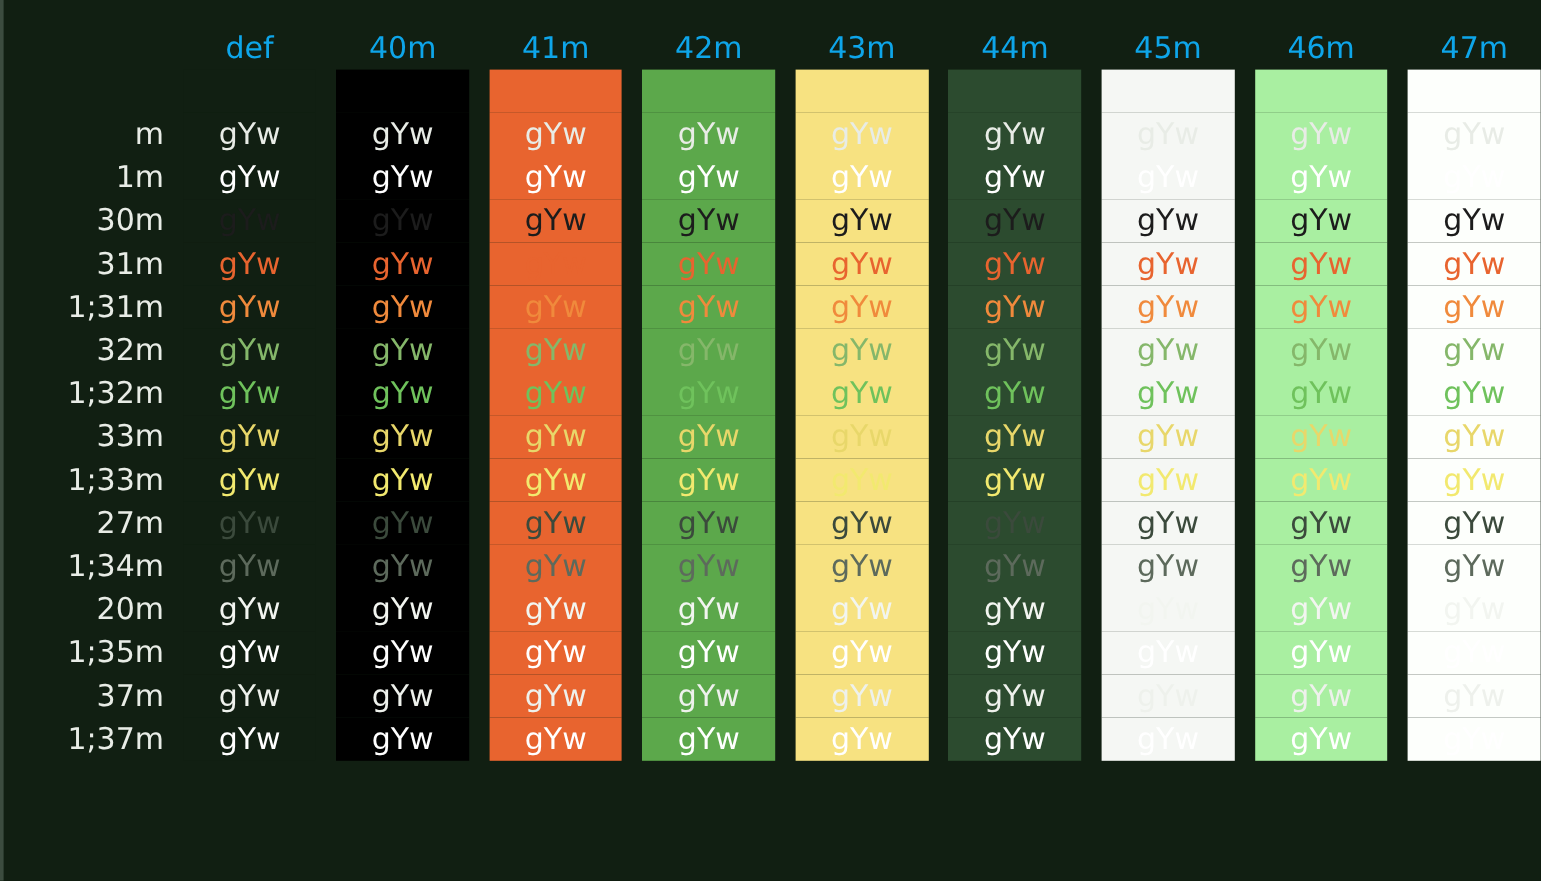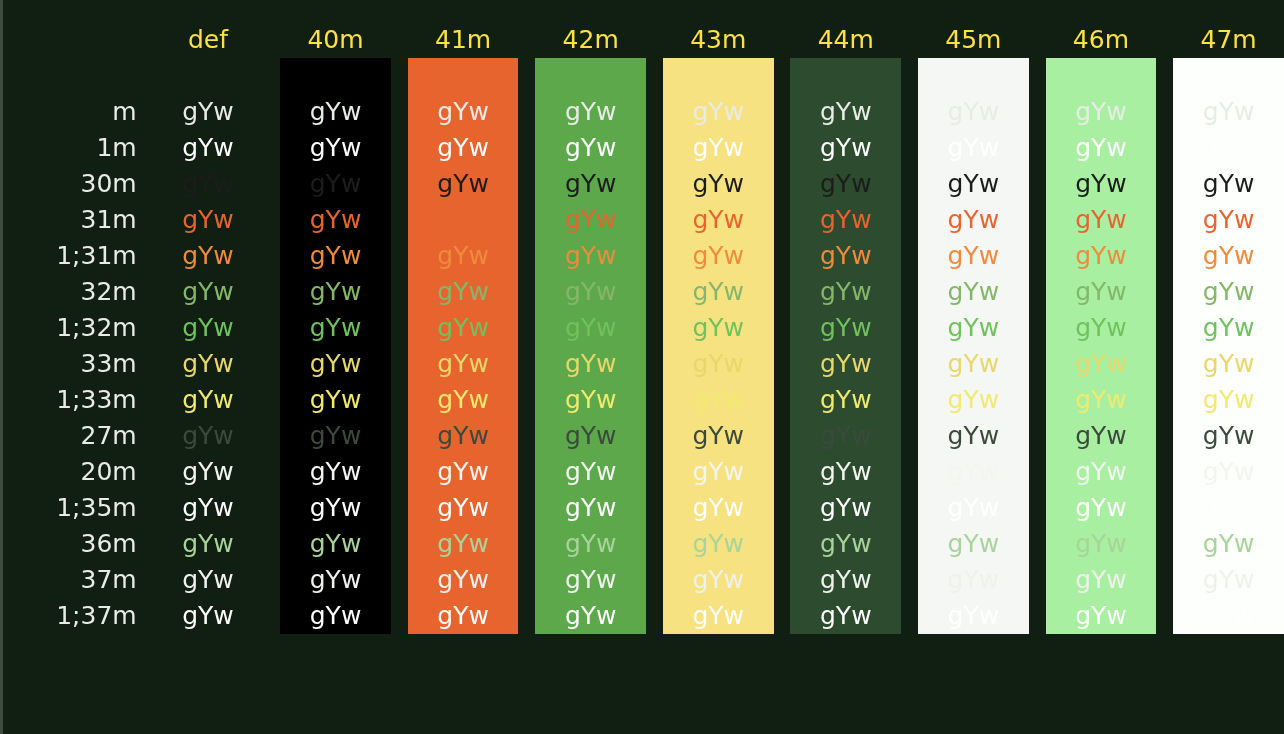--- a/index.html
+++ b/index.html
@@ -47,21 +47,21 @@
   .rowlabel {
     width: 134px;
     text-align: right;
     color: #e8ece6;
     padding-right: 16px !important;
     font-size: 25px;
   }
   .corner { width: 134px; }
   
   .colhead {
-    color: #fde047;
+    color: #0ea5e9;
     text-align: center;
     font-size: 25px;
     height: 44px;
     line-height: 44px;
   }
   
   td.cell {
     text-align: center;
     width: 111px;
     font-size: 25px;
@@ -315,20 +315,40 @@
           <td class="spacer"></td>
           <td class="cell" style="background: rgb(44, 75, 47); color: rgb(59, 74, 60);">gYw</td>
           <td class="spacer"></td>
           <td class="cell" style="background: rgb(245, 247, 244); color: rgb(59, 74, 60);">gYw</td>
           <td class="spacer"></td>
           <td class="cell" style="background: rgb(169, 239, 161); color: rgb(59, 74, 60);">gYw</td>
           <td class="spacer"></td>
           <td class="cell" style="background: rgb(253, 255, 252); color: rgb(59, 74, 60);">gYw</td>
         </tr>
         <tr>
+          <td class="rowlabel">1;34m</td>
+          <td class="cell bold" style="background: rgb(17, 31, 18); color: rgb(93, 106, 92);">gYw</td>
+          <td class="spacer"></td>
+          <td class="cell bold" style="background: rgb(0, 0, 0); color: rgb(93, 106, 92);">gYw</td>
+          <td class="spacer"></td>
+          <td class="cell bold" style="background: rgb(232, 100, 47); color: rgb(93, 106, 92);">gYw</td>
+          <td class="spacer"></td>
+          <td class="cell bold" style="background: rgb(92, 168, 75); color: rgb(93, 106, 92);">gYw</td>
+          <td class="spacer"></td>
+          <td class="cell bold" style="background: rgb(247, 226, 129); color: rgb(93, 106, 92);">gYw</td>
+          <td class="spacer"></td>
+          <td class="cell bold" style="background: rgb(44, 75, 47); color: rgb(93, 106, 92);">gYw</td>
+          <td class="spacer"></td>
+          <td class="cell bold" style="background: rgb(245, 247, 244); color: rgb(93, 106, 92);">gYw</td>
+          <td class="spacer"></td>
+          <td class="cell bold" style="background: rgb(169, 239, 161); color: rgb(93, 106, 92);">gYw</td>
+          <td class="spacer"></td>
+          <td class="cell bold" style="background: rgb(253, 255, 252); color: rgb(93, 106, 92);">gYw</td>
+        </tr>
+        <tr>
           <td class="rowlabel">20m</td>
           <td class="cell" style="background: rgb(17, 31, 18); color: rgb(242, 245, 240);">gYw</td>
           <td class="spacer"></td>
           <td class="cell" style="background: rgb(0, 0, 0); color: rgb(242, 245, 240);">gYw</td>
           <td class="spacer"></td>
           <td class="cell" style="background: rgb(232, 100, 47); color: rgb(242, 245, 240);">gYw</td>
           <td class="spacer"></td>
           <td class="cell" style="background: rgb(92, 168, 75); color: rgb(242, 245, 240);">gYw</td>
           <td class="spacer"></td>
           <td class="cell" style="background: rgb(247, 226, 129); color: rgb(242, 245, 240);">gYw</td>
@@ -353,40 +373,20 @@
           <td class="spacer"></td>
           <td class="cell bold" style="background: rgb(247, 226, 129); color: rgb(255, 255, 255);">gYw</td>
           <td class="spacer"></td>
           <td class="cell bold" style="background: rgb(44, 75, 47); color: rgb(255, 255, 255);">gYw</td>
           <td class="spacer"></td>
           <td class="cell bold" style="background: rgb(245, 247, 244); color: rgb(255, 255, 255);">gYw</td>
           <td class="spacer"></td>
           <td class="cell bold" style="background: rgb(169, 239, 161); color: rgb(255, 255, 255);">gYw</td>
           <td class="spacer"></td>
           <td class="cell bold" style="background: rgb(253, 255, 252); color: rgb(255, 255, 255);">gYw</td>
-        </tr>
-        <tr>
-          <td class="rowlabel">36m</td>
-          <td class="cell" style="background: rgb(17, 31, 18); color: rgb(168, 212, 154);">gYw</td>
-          <td class="spacer"></td>
-          <td class="cell" style="background: rgb(0, 0, 0); color: rgb(168, 212, 154);">gYw</td>
-          <td class="spacer"></td>
-          <td class="cell" style="background: rgb(232, 100, 47); color: rgb(168, 212, 154);">gYw</td>
-          <td class="spacer"></td>
-          <td class="cell" style="background: rgb(92, 168, 75); color: rgb(168, 212, 154);">gYw</td>
-          <td class="spacer"></td>
-          <td class="cell" style="background: rgb(247, 226, 129); color: rgb(168, 212, 154);">gYw</td>
-          <td class="spacer"></td>
-          <td class="cell" style="background: rgb(44, 75, 47); color: rgb(168, 212, 154);">gYw</td>
-          <td class="spacer"></td>
-          <td class="cell" style="background: rgb(245, 247, 244); color: rgb(168, 212, 154);">gYw</td>
-          <td class="spacer"></td>
-          <td class="cell" style="background: rgb(169, 239, 161); color: rgb(168, 212, 154);">gYw</td>
-          <td class="spacer"></td>
-          <td class="cell" style="background: rgb(253, 255, 252); color: rgb(168, 212, 154);">gYw</td>
         </tr>
         <tr>
           <td class="rowlabel">37m</td>
           <td class="cell" style="background: rgb(17, 31, 18); color: rgb(238, 241, 236);">gYw</td>
           <td class="spacer"></td>
           <td class="cell" style="background: rgb(0, 0, 0); color: rgb(238, 241, 236);">gYw</td>
           <td class="spacer"></td>
           <td class="cell" style="background: rgb(232, 100, 47); color: rgb(238, 241, 236);">gYw</td>
           <td class="spacer"></td>
           <td class="cell" style="background: rgb(92, 168, 75); color: rgb(238, 241, 236);">gYw</td>

